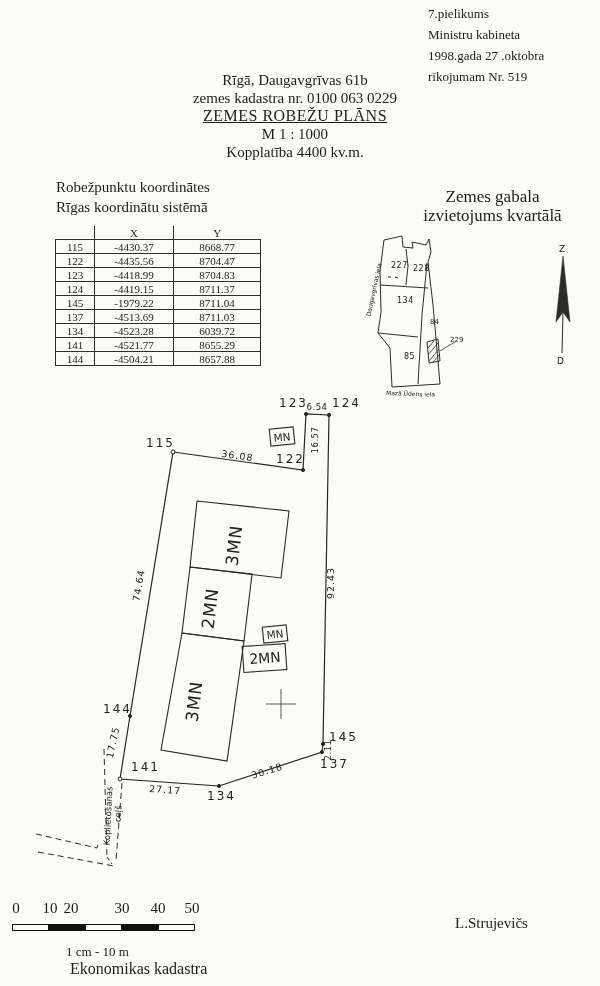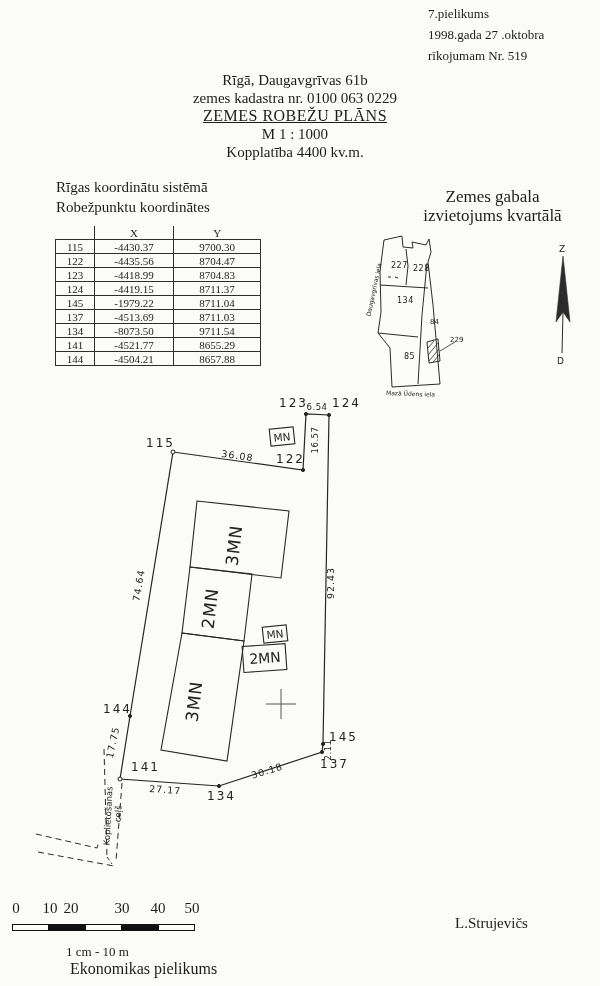--- a/index.html
+++ b/index.html
@@ -147,48 +147,49 @@
       <path d="M107,857 L112,864" stroke-dasharray="4 3"></path>
     </g>
     <g text-anchor="middle">
       <text class="road" x="111" y="816" transform="rotate(-87 111 816)">Koplietošanas</text>
       <text class="road" x="121" y="814" transform="rotate(-87 121 814)">ceļš</text>
     </g>
   </svg>
 
   <div class="abs annex">
     <div>7.pielikums</div>
+    <div>Ministru kabineta</div>
     <div>1998.gada 27 .oktobra</div>
     <div>rīkojumam Nr. 519</div>
   </div>
 
   <div class="abs titleblock">
     <div>Rīgā, Daugavgrīvas 61b</div>
     <div>zemes kadastra nr. 0100 063 0229</div>
     <div class="plan-title">ZEMES ROBEŽU PLĀNS</div>
     <div>M 1 : 1000</div>
     <div>Kopplatība 4400 kv.m.</div>
   </div>
 
   <div class="abs coords-heading">
+    <div>Robežpunktu koordinātes</div>
     <div>Rīgas  koordinātu sistēmā</div>
-    <div>Robežpunktu koordinātes</div>
   </div>
 
   <table class="abs ctable">
     <tbody>
       <tr class="hd">
         <td class="c1"></td>
         <td class="c2">X</td>
         <td class="c3">Y</td>
       </tr>
       <tr>
         <td class="c1">115</td>
         <td class="c2">-4430.37</td>
-        <td class="c3">9700.30</td>
+        <td class="c3">8668.77</td>
       </tr>
       <tr>
         <td class="c1">122</td>
         <td class="c2">-4435.56</td>
         <td class="c3">8704.47</td>
       </tr>
       <tr>
         <td class="c1">123</td>
         <td class="c2">-4418.99</td>
         <td class="c3">8704.83</td>
@@ -203,22 +204,22 @@
         <td class="c2">-1979.22</td>
         <td class="c3">8711.04</td>
       </tr>
       <tr>
         <td class="c1">137</td>
         <td class="c2">-4513.69</td>
         <td class="c3">8711.03</td>
       </tr>
       <tr>
         <td class="c1">134</td>
-        <td class="c2">-8073.50</td>
-        <td class="c3">9711.54</td>
+        <td class="c2">-4523.28</td>
+        <td class="c3">6039.72</td>
       </tr>
       <tr>
         <td class="c1">141</td>
         <td class="c2">-4521.77</td>
         <td class="c3">8655.29</td>
       </tr>
       <tr>
         <td class="c1">144</td>
         <td class="c2">-4504.21</td>
         <td class="c3">8657.88</td>
@@ -239,16 +240,16 @@
   <span class="scalebar-num" style="left:192px">50</span>
   <div class="abs bar">
     <div></div>
     <div class="b"></div>
     <div></div>
     <div class="b"></div>
     <div></div>
   </div>
   <div class="abs caption">1 cm - 10 m</div>
 
-  <div class="abs minister">Ekonomikas pielikums</div>
+  <div class="abs minister">Ekonomikas kadastra</div>
   <div class="abs signature">L.Strujevičs</div>
 
 </div>
 
 </body></html>

